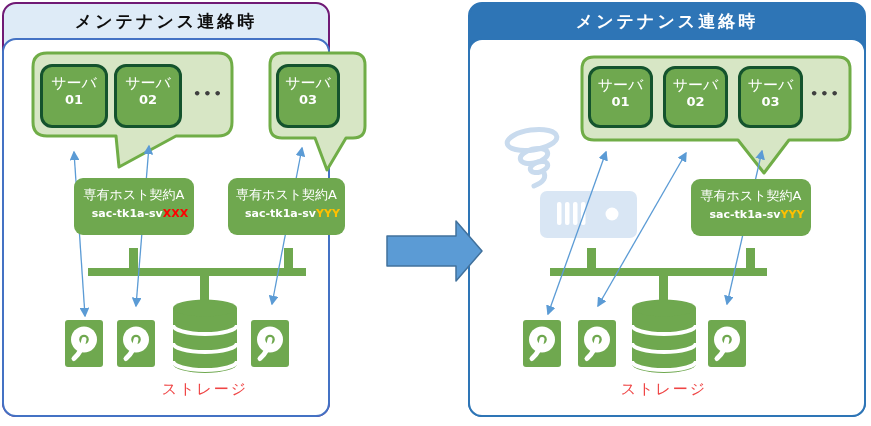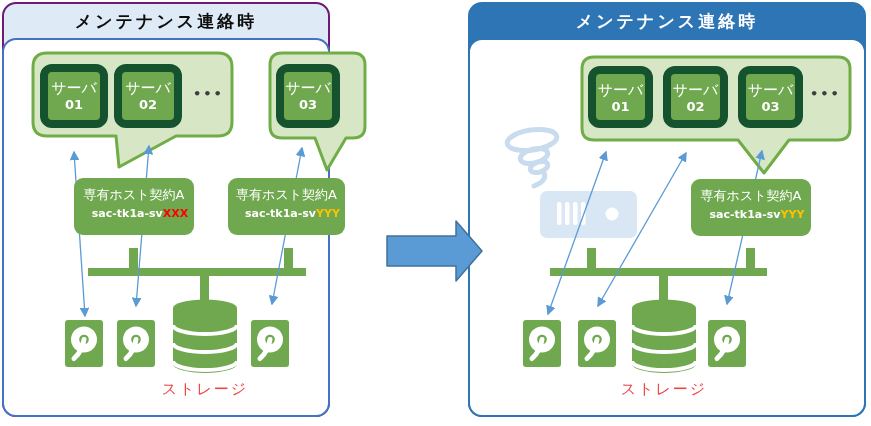--- a/index.html
+++ b/index.html
@@ -24,21 +24,21 @@
   }
   .panel.left  .panel-body { border:2px solid #4472C4; }
   .panel.right .panel-body { border:2px solid #2E75B6; }
 
   
   .diagram-svg { position:absolute; left:0; top:0; z-index:5; pointer-events:none; }
 
   
   .server-box {
     position:absolute; z-index:10; box-sizing:border-box;
-    background:#6FA84F; border:8px solid #14532d; border-radius:12px;
+    background:#6FA84F; border:3px solid #14532d; border-radius:12px;
     color:#fff; text-align:center;
   }
   .server-box .srv-label  { font-size:15px; margin-top:7px; line-height:18px; }
   .server-box .srv-number { font-size:13px; line-height:16px;font-weight:bold; }
 
   .dots { position:absolute; z-index:10; font-size:13px; font-weight:bold;
           color:#3f3f3f; letter-spacing:2px; }
 
   
   .host-box {

